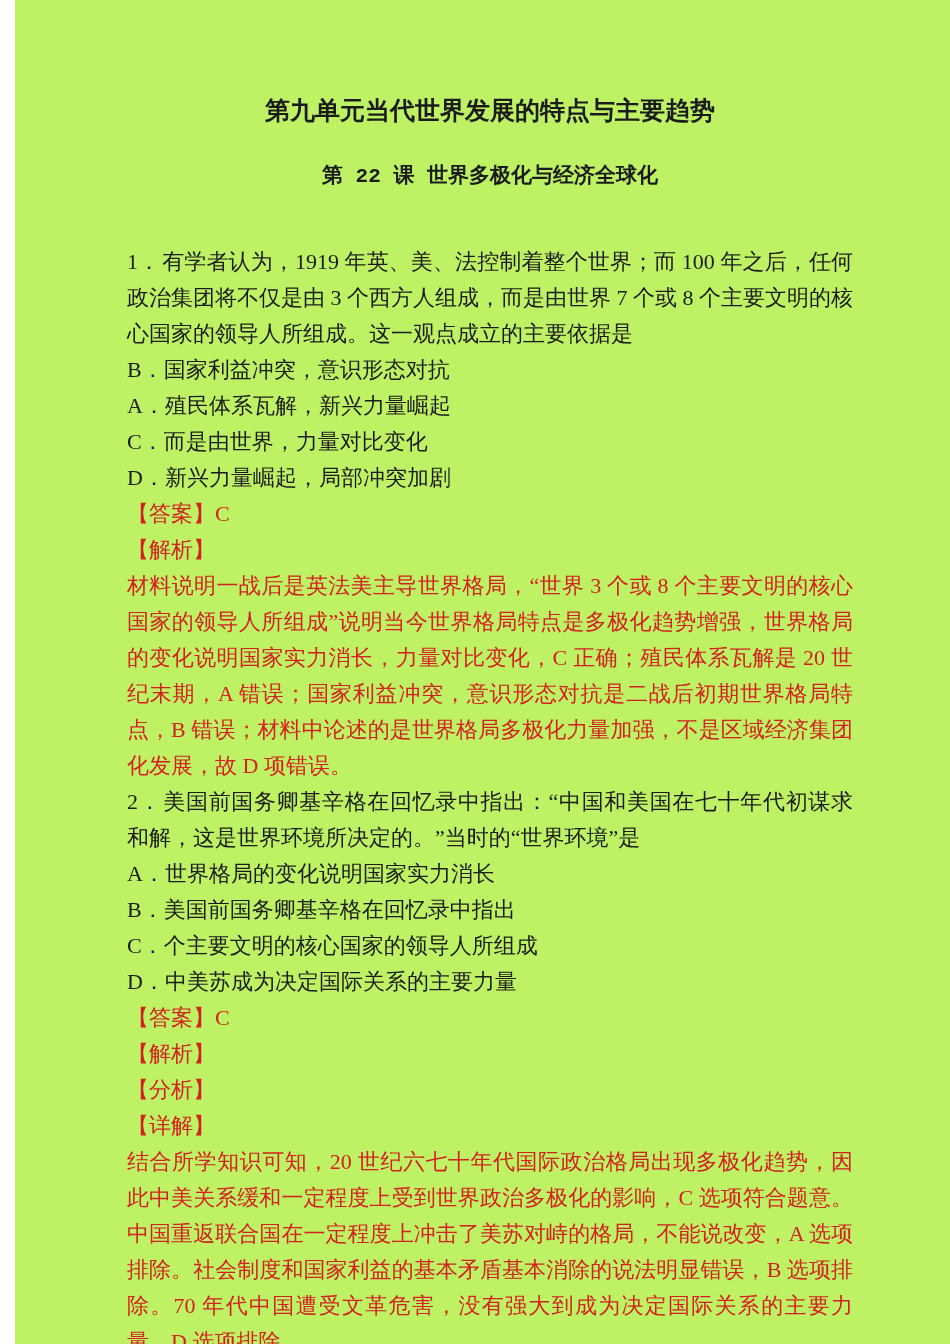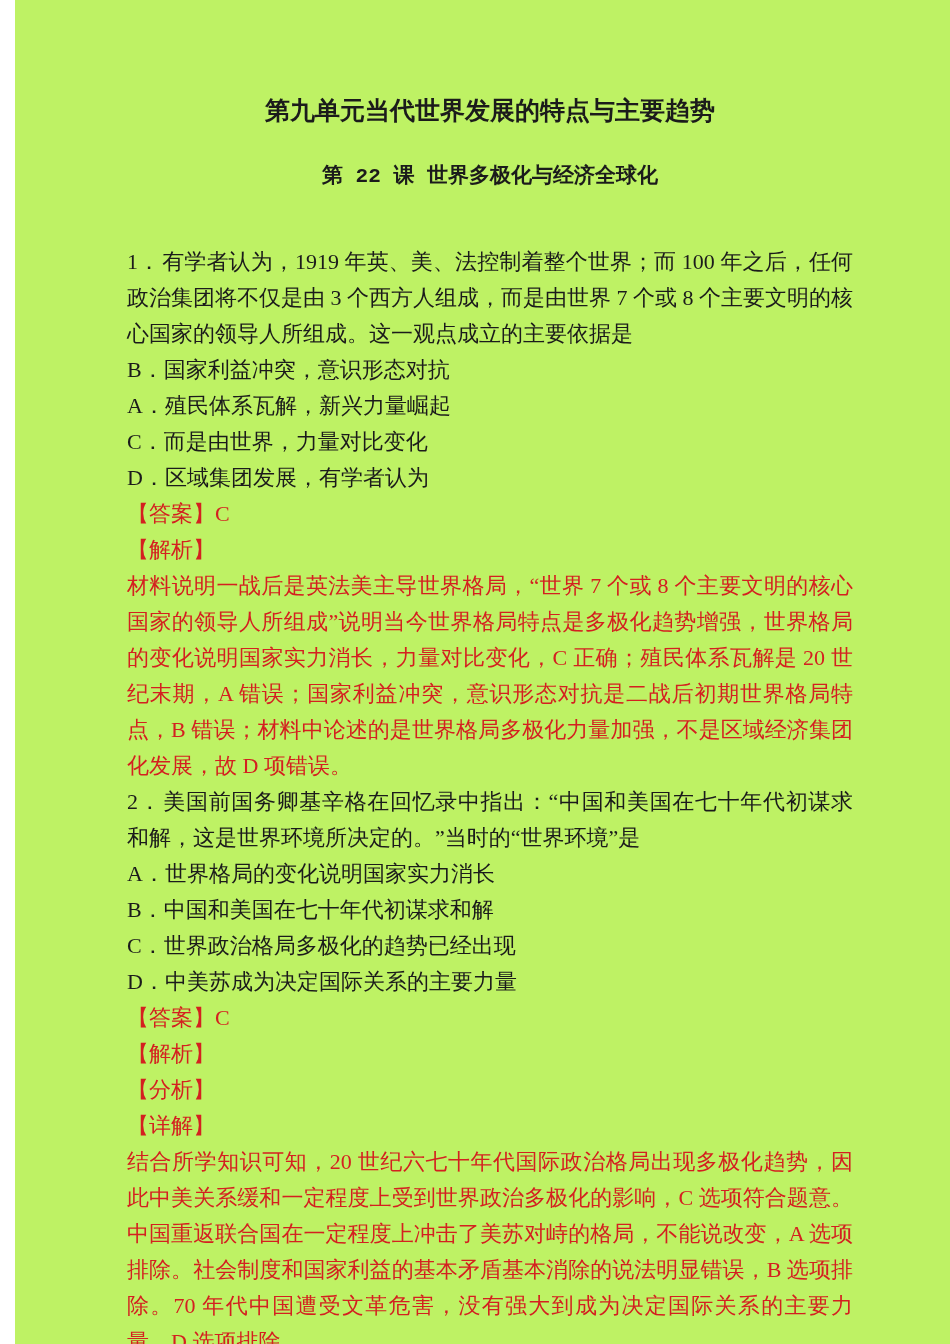--- a/index.html
+++ b/index.html
@@ -50,31 +50,31 @@
     <h2 class="lesson-title">第 22 课 世界多极化与经济全球化</h2>
   </div>
 
   <div class="content">
 
     <section>
       <p><span class="stem-number">1．</span><span>有学者认为，1919 年英、美、法控制着整个世界；而 100 年之后，任何政治集团将不仅是由 3 个西方人组成，而是由世界 7 个或 8 个主要文明的核心国家的领导人所组成。这一观点成立的主要依据是</span></p>
       <p><span>B．</span><span>国家利益冲突，意识形态对抗</span></p>
       <p><span>A．</span><span>殖民体系瓦解，新兴力量崛起</span></p>
       <p><span>C．</span><span>而是由世界，力量对比变化</span></p>
-      <p><span>D．</span><span>区域集团发展，有学者认为</span></p>
+      <p><span>D．</span><span>新兴力量崛起，局部冲突加剧</span></p>
       <p class="red"><span>【答案】</span><span>C</span></p>
       <p class="red">【解析】</p>
-      <p class="red">材料说明一战后是英法美主导世界格局，“世界 7 个或 8 个主要文明的核心国家的领导人所组成”说明当今世界格局特点是多极化趋势增强，世界格局的变化说明国家实力消长，力量对比变化，C 正确；殖民体系瓦解是 20 世纪末期，A 错误；国家利益冲突，意识形态对抗是二战后初期世界格局特点，B 错误；材料中论述的是世界格局多极化力量加强，不是区域经济集团化发展，故 D 项错误。</p>
+      <p class="red">材料说明一战后是英法美主导世界格局，“世界 3 个或 8 个主要文明的核心国家的领导人所组成”说明当今世界格局特点是多极化趋势增强，世界格局的变化说明国家实力消长，力量对比变化，C 正确；殖民体系瓦解是 20 世纪末期，A 错误；国家利益冲突，意识形态对抗是二战后初期世界格局特点，B 错误；材料中论述的是世界格局多极化力量加强，不是区域经济集团化发展，故 D 项错误。</p>
     </section>
 
     <section>
       <p><span class="stem-number">2．</span><span>美国前国务卿基辛格在回忆录中指出：“中国和美国在七十年代初谋求和解，这是世界环境所决定的。”当时的“世界环境”是</span></p>
       <p><span>A．</span><span>世界格局的变化说明国家实力消长</span></p>
-      <p><span>B．</span><span>中国和美国在七十年代初谋求和解</span></p>
-      <p><span>C．</span><span>世界政治格局多极化的趋势已经出现</span></p>
+      <p><span>B．</span><span>美国前国务卿基辛格在回忆录中指出</span></p>
+      <p><span>C．</span><span>个主要文明的核心国家的领导人所组成</span></p>
       <p><span>D．</span><span>中美苏成为决定国际关系的主要力量</span></p>
       <p class="red"><span>【答案】</span><span>C</span></p>
       <p class="red">【解析】</p>
       <p class="red">【分析】</p>
       <p class="red">【详解】</p>
       <p class="red">结合所学知识可知，20 世纪六七十年代国际政治格局出现多极化趋势，因此中美关系缓和一定程度上受到世界政治多极化的影响，C 选项符合题意。中国重返联合国在一定程度上冲击了美苏对峙的格局，不能说改变，A 选项排除。社会制度和国家利益的基本矛盾基本消除的说法明显错误，B 选项排除。70 年代中国遭受文革危害，没有强大到成为决定国际关系的主要力量，D 选项排除。</p>
     </section>
 
   </div>
 </div>

